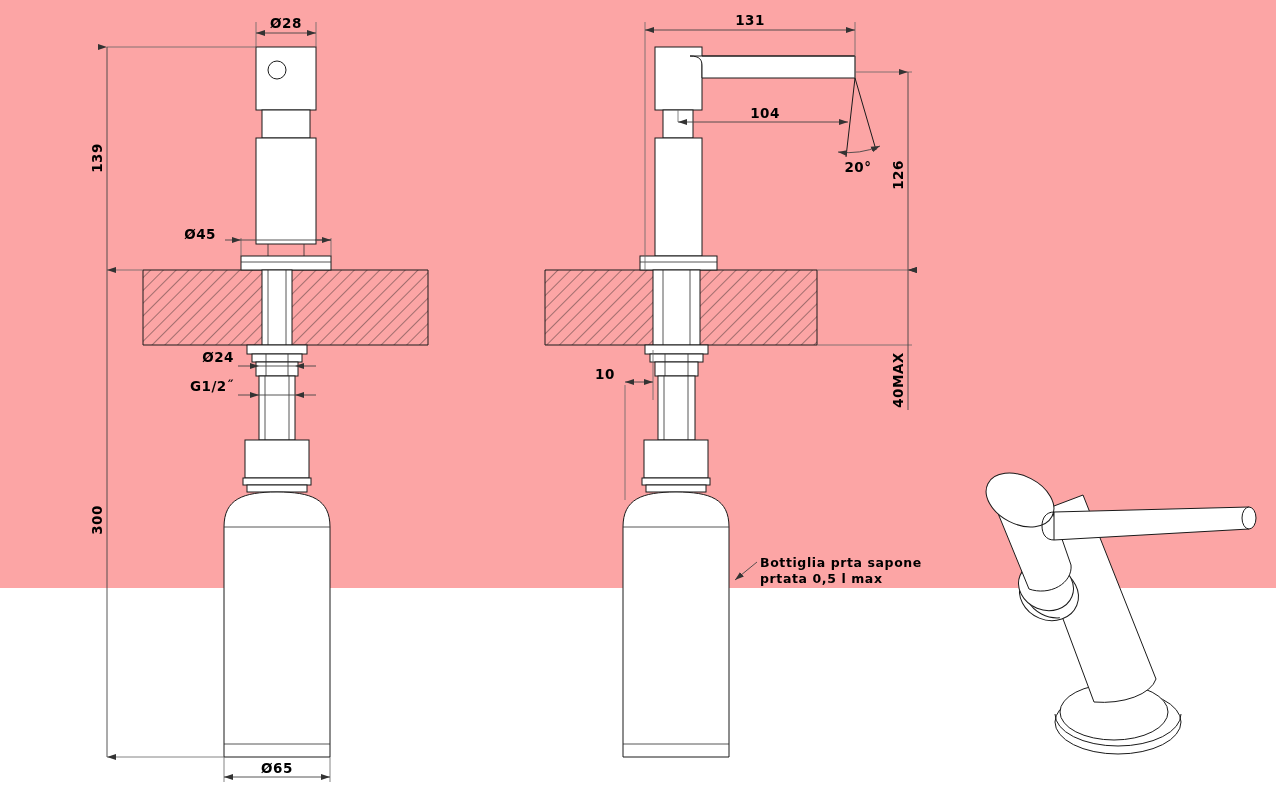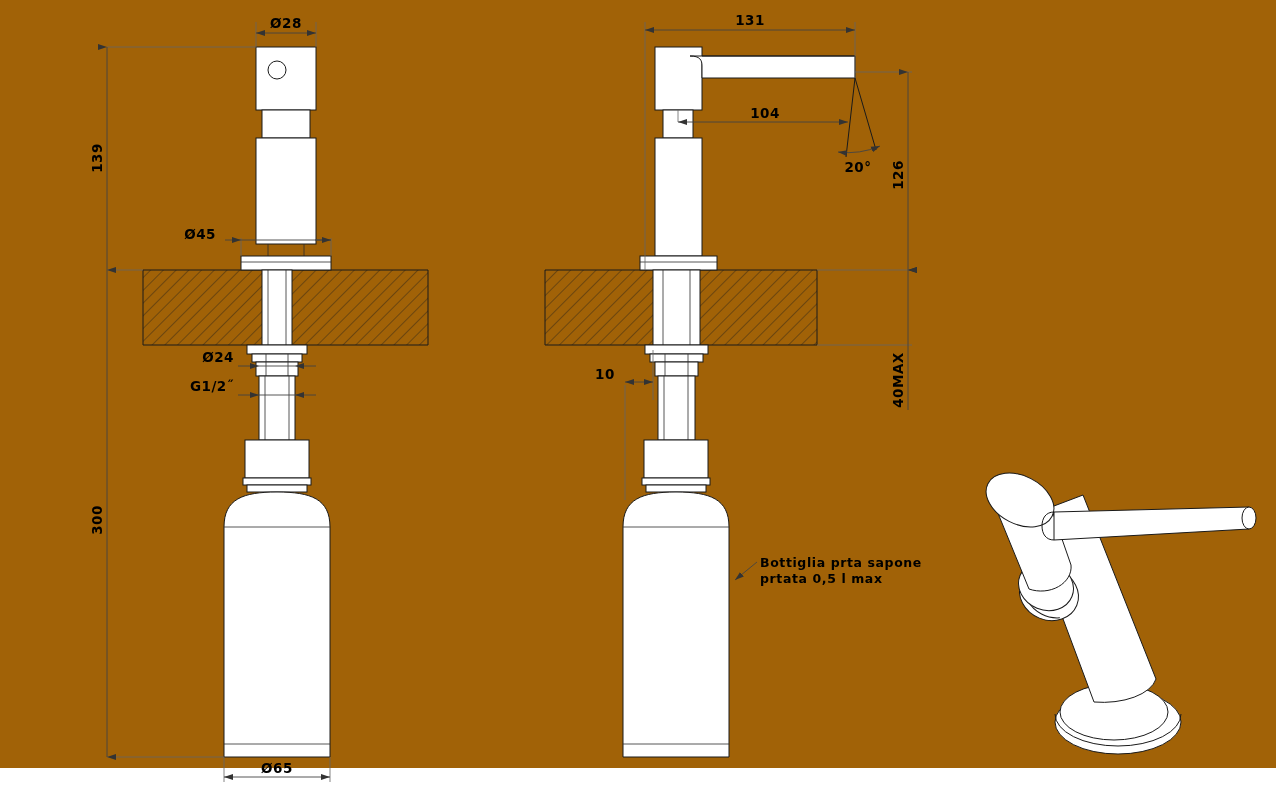--- a/index.html
+++ b/index.html
@@ -9,22 +9,22 @@
   }
   body {
     width: 1276px;
     height: 792px;
     overflow: hidden;
     font-family: "DejaVu Sans", sans-serif;
   }
   #drawing-root {
     position: relative;
     width: 1276px;
-    height: 768px;
-    background: #a16207;
+    height: 588px;
+    background: #fca5a5;
   }
   svg#cad {
     display: block;
     width: 1276px;
     height: 792px;
   }
   .ln {
     fill: none;
     stroke: #1a1a1a;
     stroke-width: 1;

